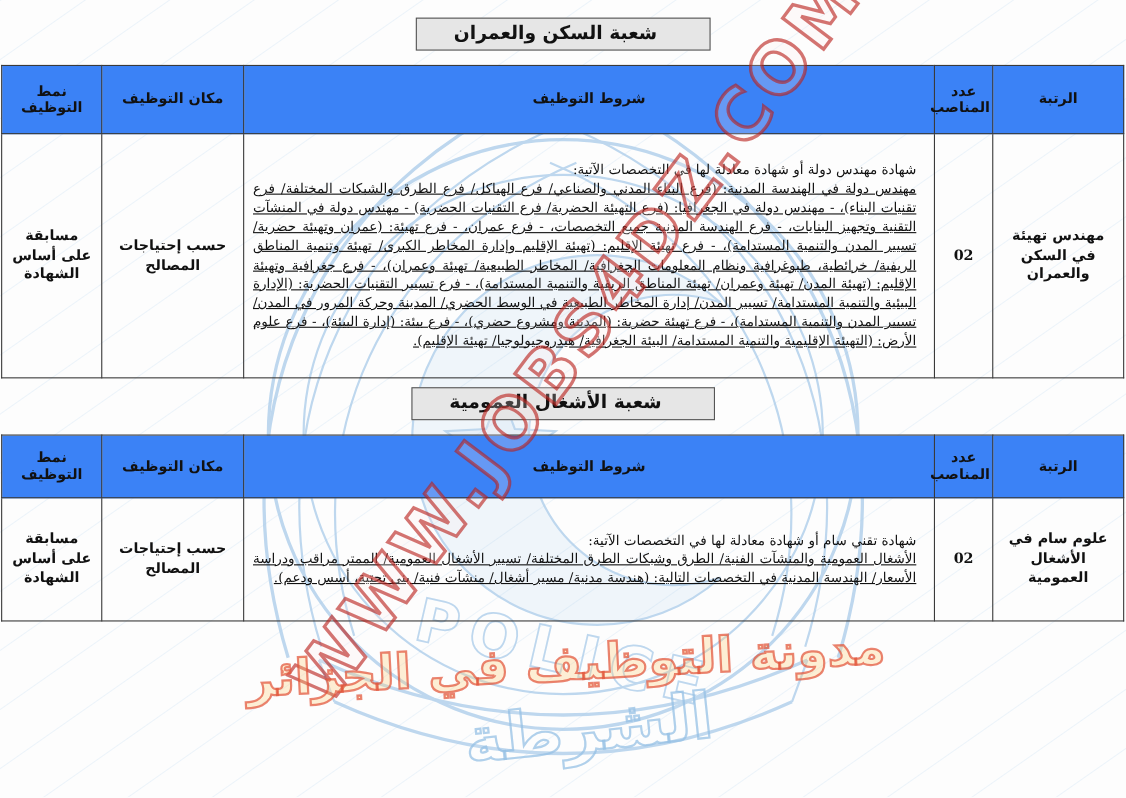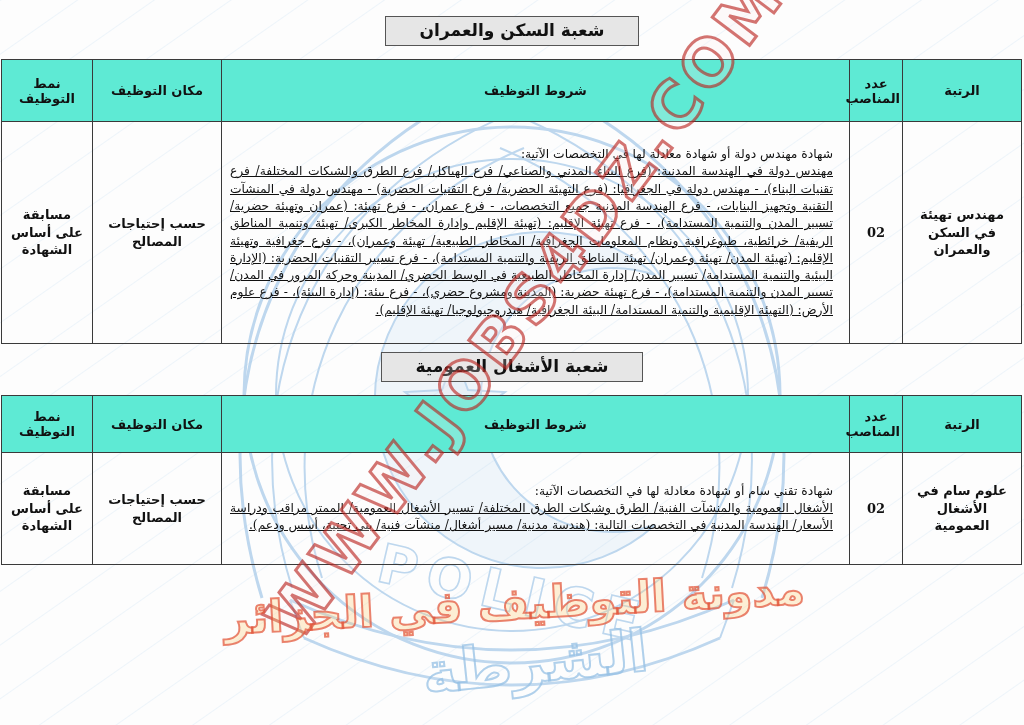--- a/index.html
+++ b/index.html
@@ -73,38 +73,38 @@
     position: relative;
     z-index: 1;
     direction: rtl;
     padding: 16px 2px 0 2px;
   }
   .section-title {
     width: fit-content;
     margin: 0 auto 13px auto;
     background: #e6e6e6;
     border: 1px solid #555;
-    padding: 3px 34px 5px 34px;
+    padding: 3px 48px 5px 34px;
     font-weight: bold;
     font-size: 17px;
     text-align: right;
   }
   table.jobs {
     width: 1020px;
     border-collapse: collapse;
     table-layout: fixed;
     direction: rtl;
   }
   table.jobs th, table.jobs td {
     border: 1px solid #3a3a3a;
     vertical-align: middle;
     text-align: center;
   }
   table.jobs th {
-    background: #5eead4;
+    background: #3b82f6;
     font-size: 13px;
     font-weight: bold;
     padding: 4px 2px;
   }
   tr.head-1 { height: 62px; }
   tr.body-1 { height: 222px; }
   tr.head-2 { height: 57px; }
   tr.body-2 { height: 112px; }
   td.cell-rank, td.cell-loc, td.cell-mode {
     font-weight: bold;

